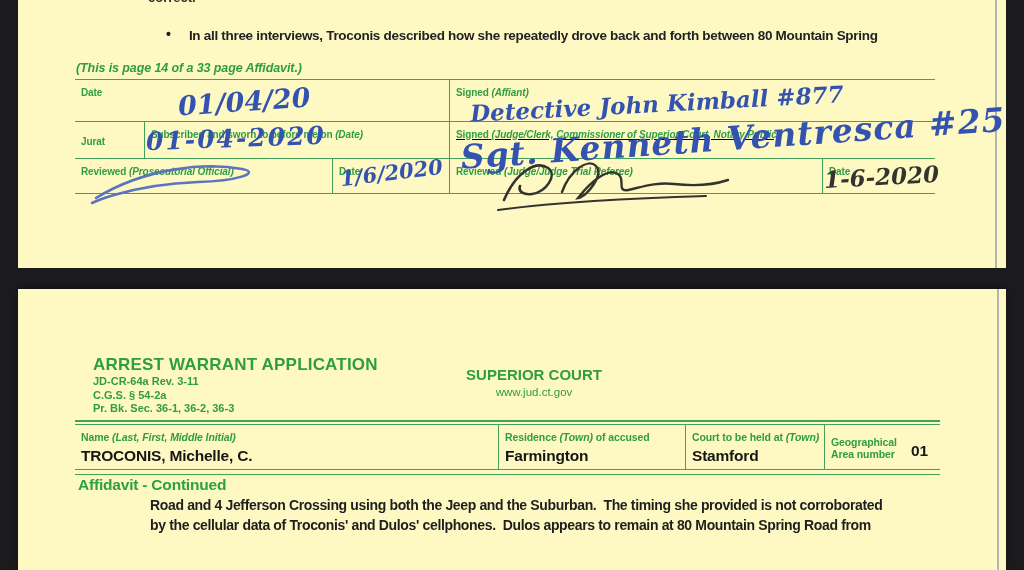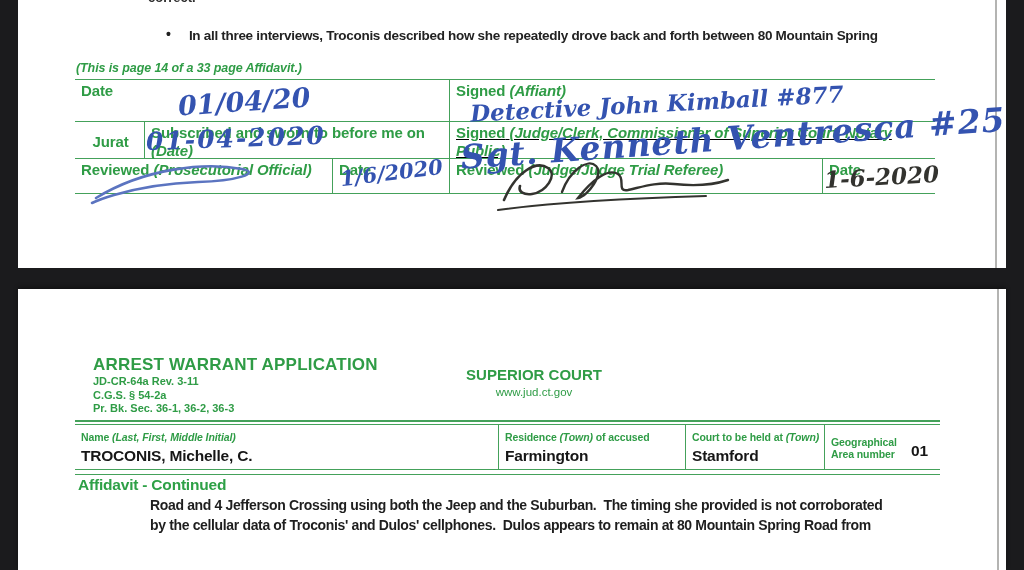--- a/index.html
+++ b/index.html
@@ -5,26 +5,26 @@
   * { margin:0; padding:0; box-sizing:border-box; }
   html,body { width:1024px; height:570px; }
   body {
     background:#1b1b1d;
     font-family:"Liberation Sans", sans-serif;
     position:relative; overflow:hidden;
   }
   .stage { position:absolute; inset:0; }
   .page {
     position:absolute; left:18px; width:988px;
-    background:#ffffff; overflow:hidden;
+    background:#fef9c3; overflow:hidden;
   }
   .page-top { top:0; height:268px; }
   .page-bottom { top:289px; height:281px; box-shadow:0 -2px 4px rgba(0,0,0,.35); }
   .edge-line { position:absolute; top:0; bottom:0; width:2px; background:#b4b4b2; }
-  .lbl { color:#2f9c46; font-weight:700; font-size:15px; letter-spacing:-0.1px; }
+  .lbl { color:#2f9c46; font-weight:700; font-size:10px; letter-spacing:-0.1px; }
   .lbl .paren { font-style:italic; font-weight:700; }
   .hand-blue { color:#3453b0; font-family:"DejaVu Serif", serif; font-style:italic; white-space:nowrap; }
   .hand-black { color:#33332f; font-family:"DejaVu Serif", serif; font-style:italic; white-space:nowrap; }
   .abs { position:absolute; }
 
   
   .cutoff { position:absolute; left:130px; top:0; height:6px; overflow:hidden; }
   .cutoff span { display:block; margin-top:-10px; font-size:13px; font-weight:700; color:#2c2c2c; }
 
   .bullet-row { position:absolute; left:148px; top:26px; white-space:nowrap; }
@@ -32,21 +32,21 @@
   .bullet-text { font-size:13.5px; font-weight:700; letter-spacing:-0.3px; color:#222; }
 
   .page-note { position:absolute; left:58px; top:61px; font-size:12.5px; font-weight:700; font-style:italic; color:#2f9c46; letter-spacing:-0.1px; }
 
   .jurat-table { position:absolute; left:57px; top:79px; width:860px; }
   .jt-row { display:flex; border-top:1.5px solid #44a15a; }
   .jt-row.last { border-bottom:1.5px solid #44a15a; }
   .jt-cell { position:relative; padding:2px 4px 0 6px; }
   .jt-cell.br { border-right:1.5px solid #44a15a; }
   .r1 { height:42px; } .r2 { height:37px; } .r3 { height:36px; }
-  .jurat-lbl { display:flex; align-items:center; justify-content:center; font-size:12px; }
+  .jurat-lbl { display:flex; align-items:center; font-size:12px; }
 
   .hw-date1      { left:160px; top:86px;  font-size:27px; transform:rotate(-4deg); font-weight:700; }
   .hw-affiant    { left:452px; top:90px;  font-size:23px; transform:rotate(-3deg); font-weight:700; }
   .hw-sworn      { left:128px; top:124px; font-size:25px; transform:rotate(-2deg); font-weight:700; letter-spacing:2px; }
   .hw-judgeclerk { left:442px; top:118px; font-size:33px; transform:rotate(-4deg); font-weight:700; z-index:5; letter-spacing:1px; }
   .hw-date2      { left:322px; top:160px; font-size:21px; transform:rotate(-7deg); font-weight:700; }
   .hw-date3      { left:806px; top:163px; font-size:23px; transform:rotate(-3deg); font-weight:700; }
   .sig-svg { position:absolute; z-index:6; }
 
   

